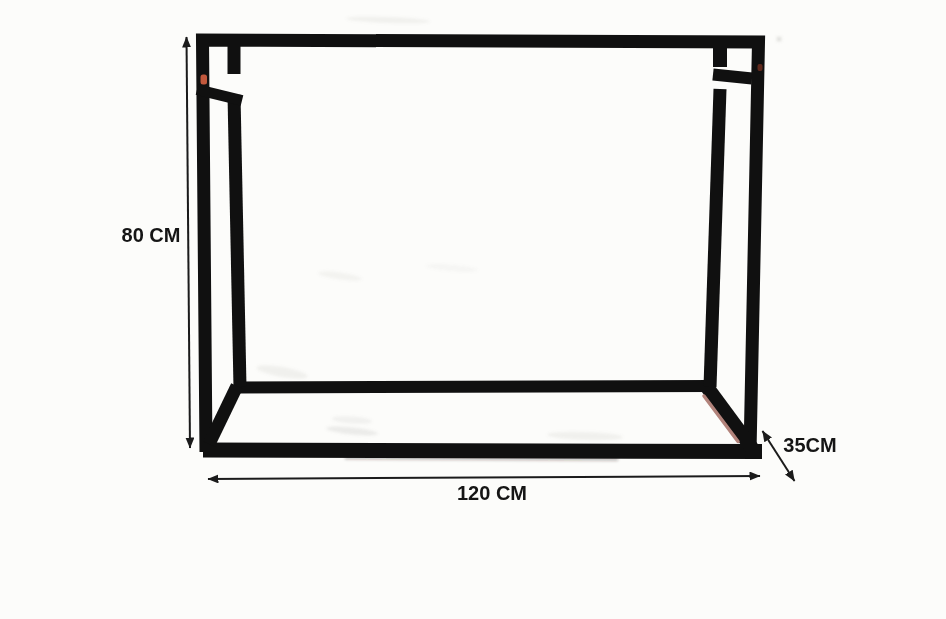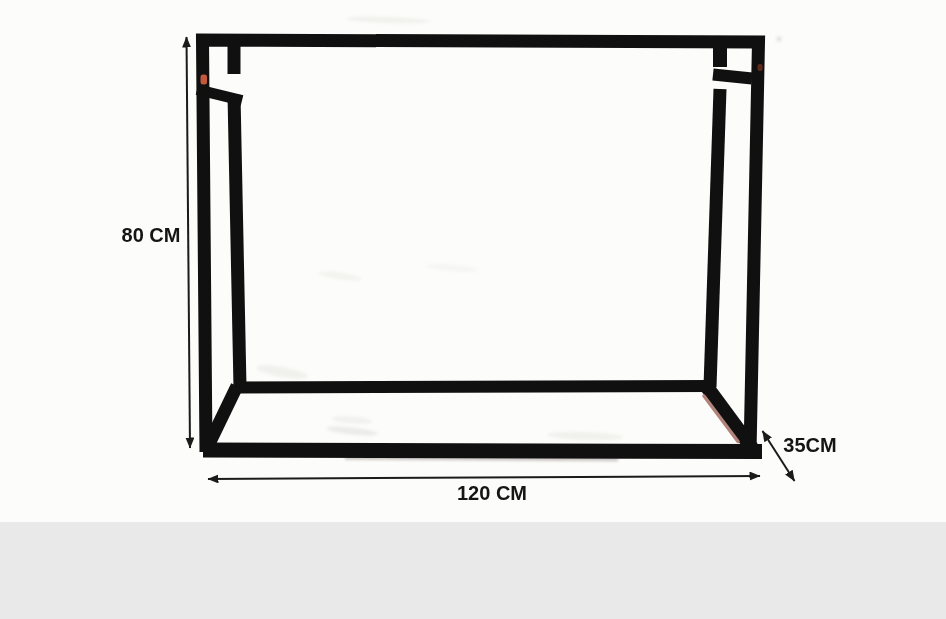--- a/index.html
+++ b/index.html
@@ -1,17 +1,17 @@
 <!DOCTYPE html>
 <html><head>
 <meta charset="utf-8">
 <style>
   html,body{margin:0;padding:0;background:#e9e9e9;}
   .stage{
-    width:946px;height:522px;position:relative;margin:0 auto;
+    width:946px;height:619px;position:relative;margin:0 auto;
     background:#fcfcfa;overflow:hidden;
     font-family:"Liberation Sans", sans-serif;
   }
   svg{position:absolute;inset:0;display:block;}
   .frame-lines{stroke:#101010;fill:none;stroke-linejoin:miter;}
   .dim-lines{stroke:#1b1b1b;fill:none;}
   .dim-label{fill:#151515;font-family:"Liberation Sans",sans-serif;font-weight:bold;font-size:20px;letter-spacing:0px;}
   .smudge{fill:#8a8a84;}
 </style>
 </head>

